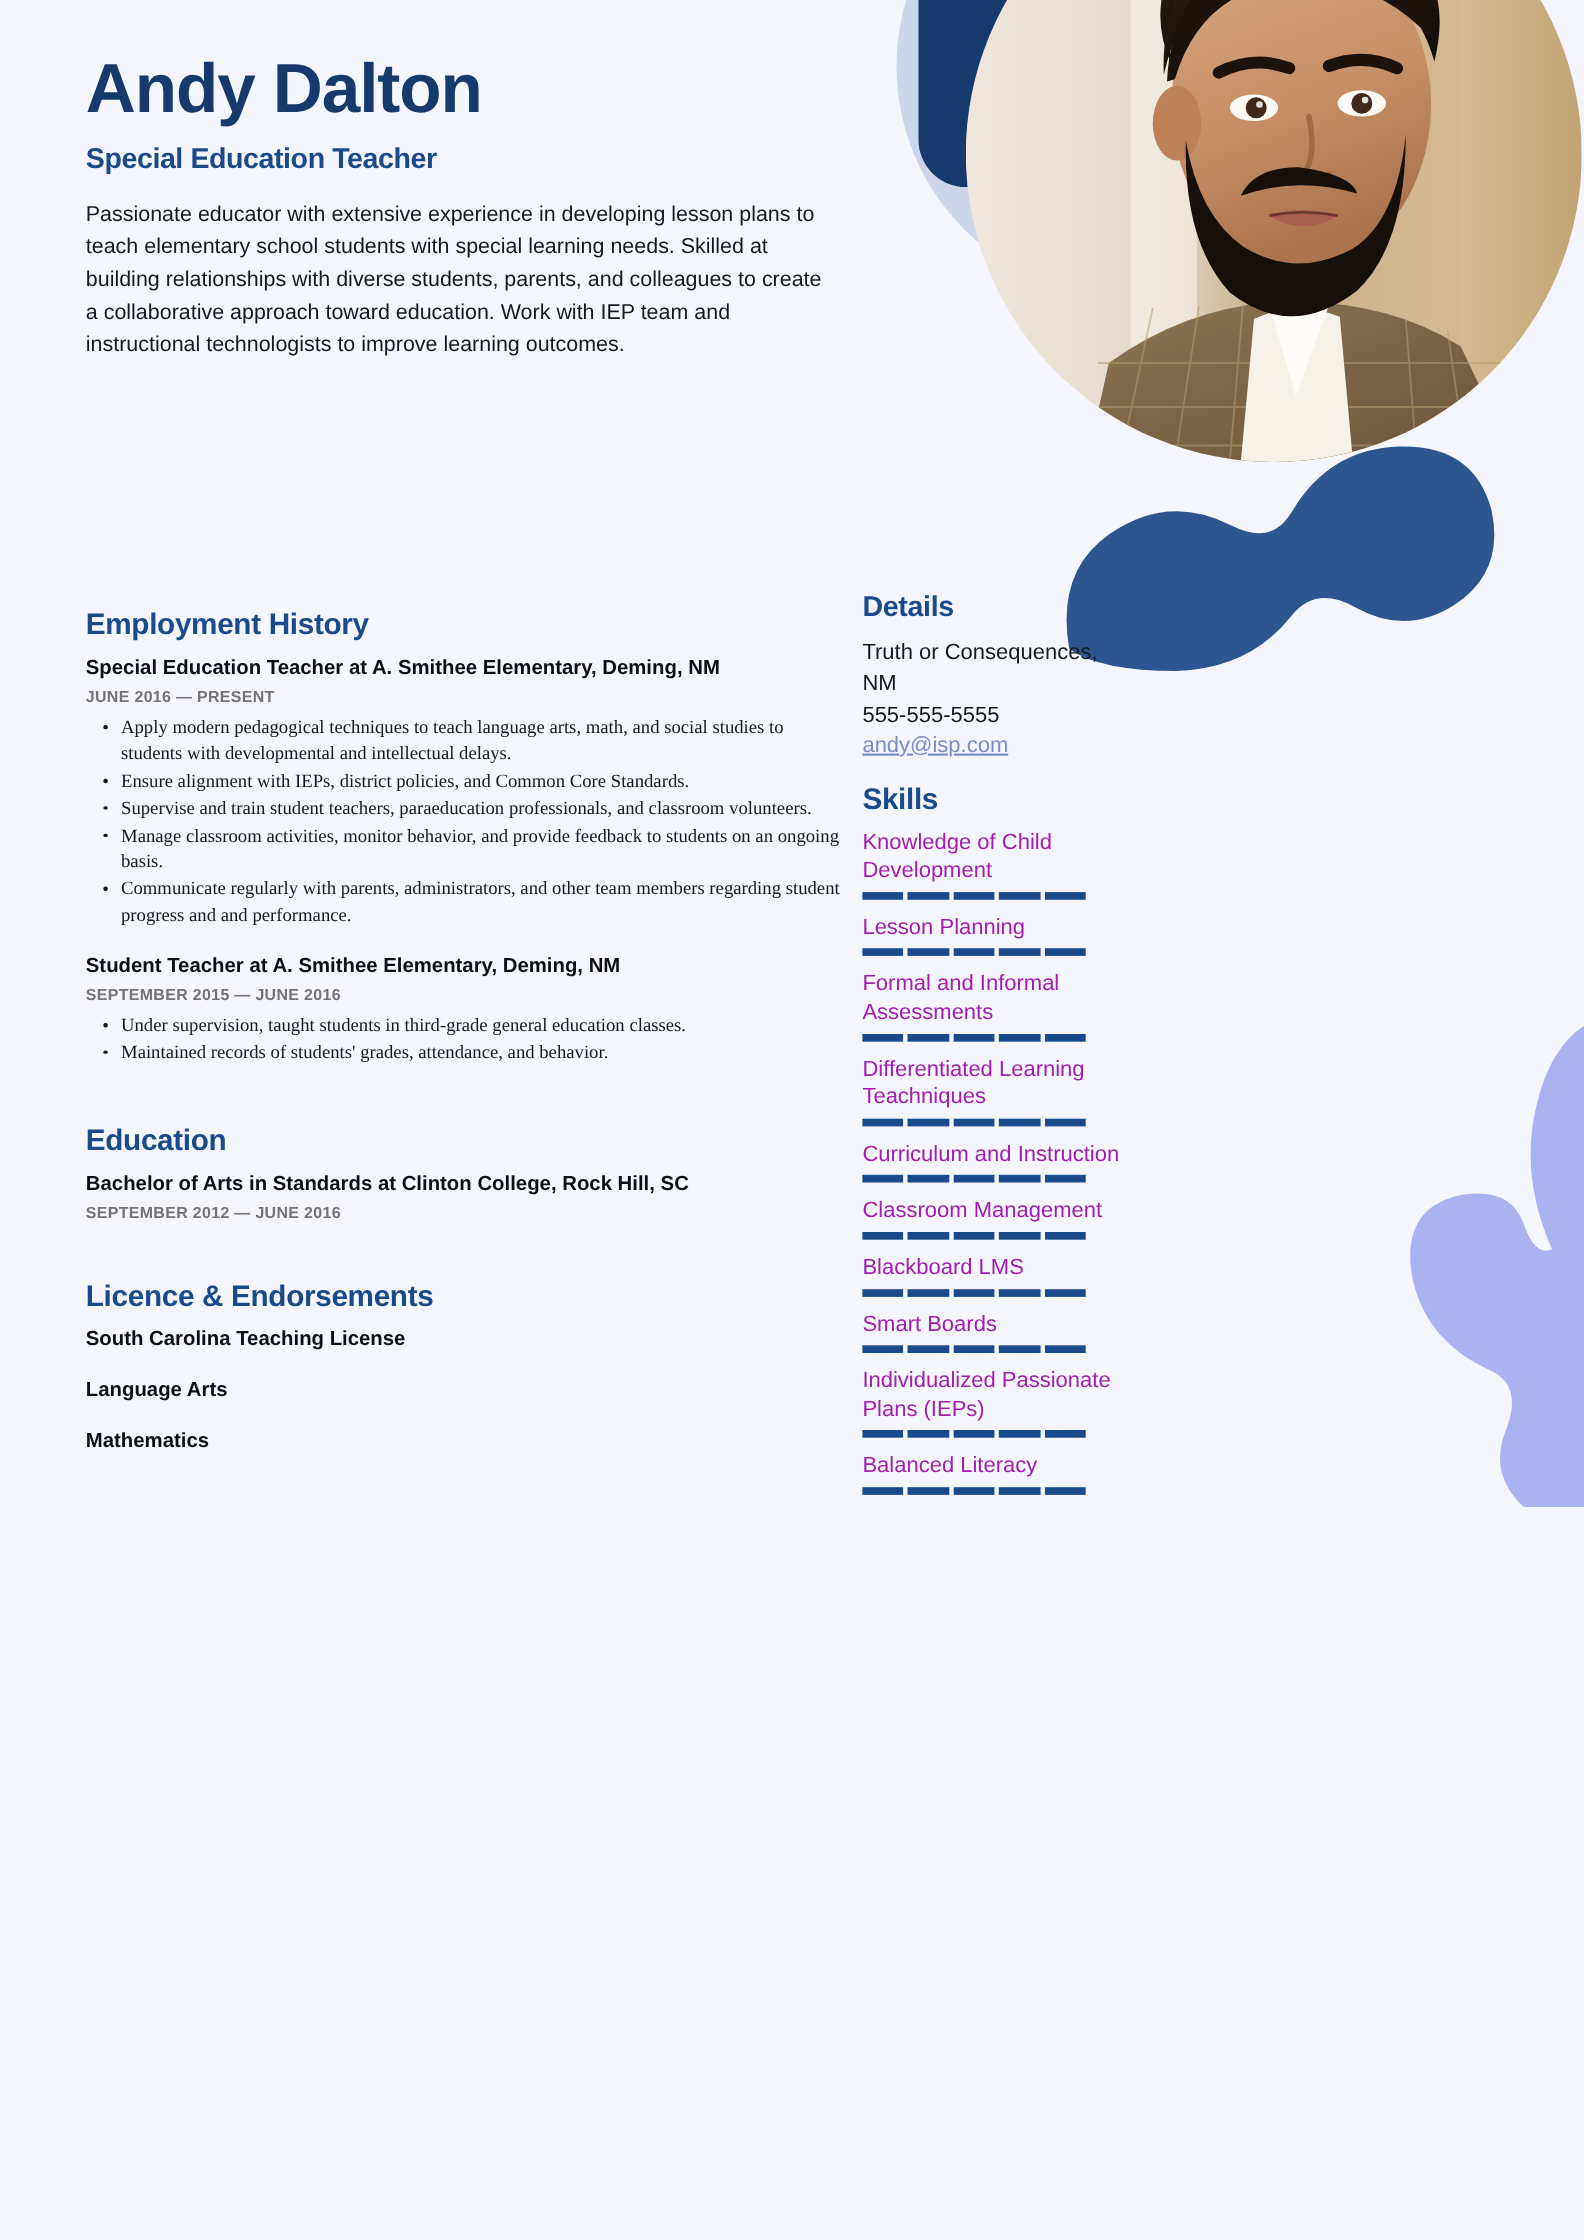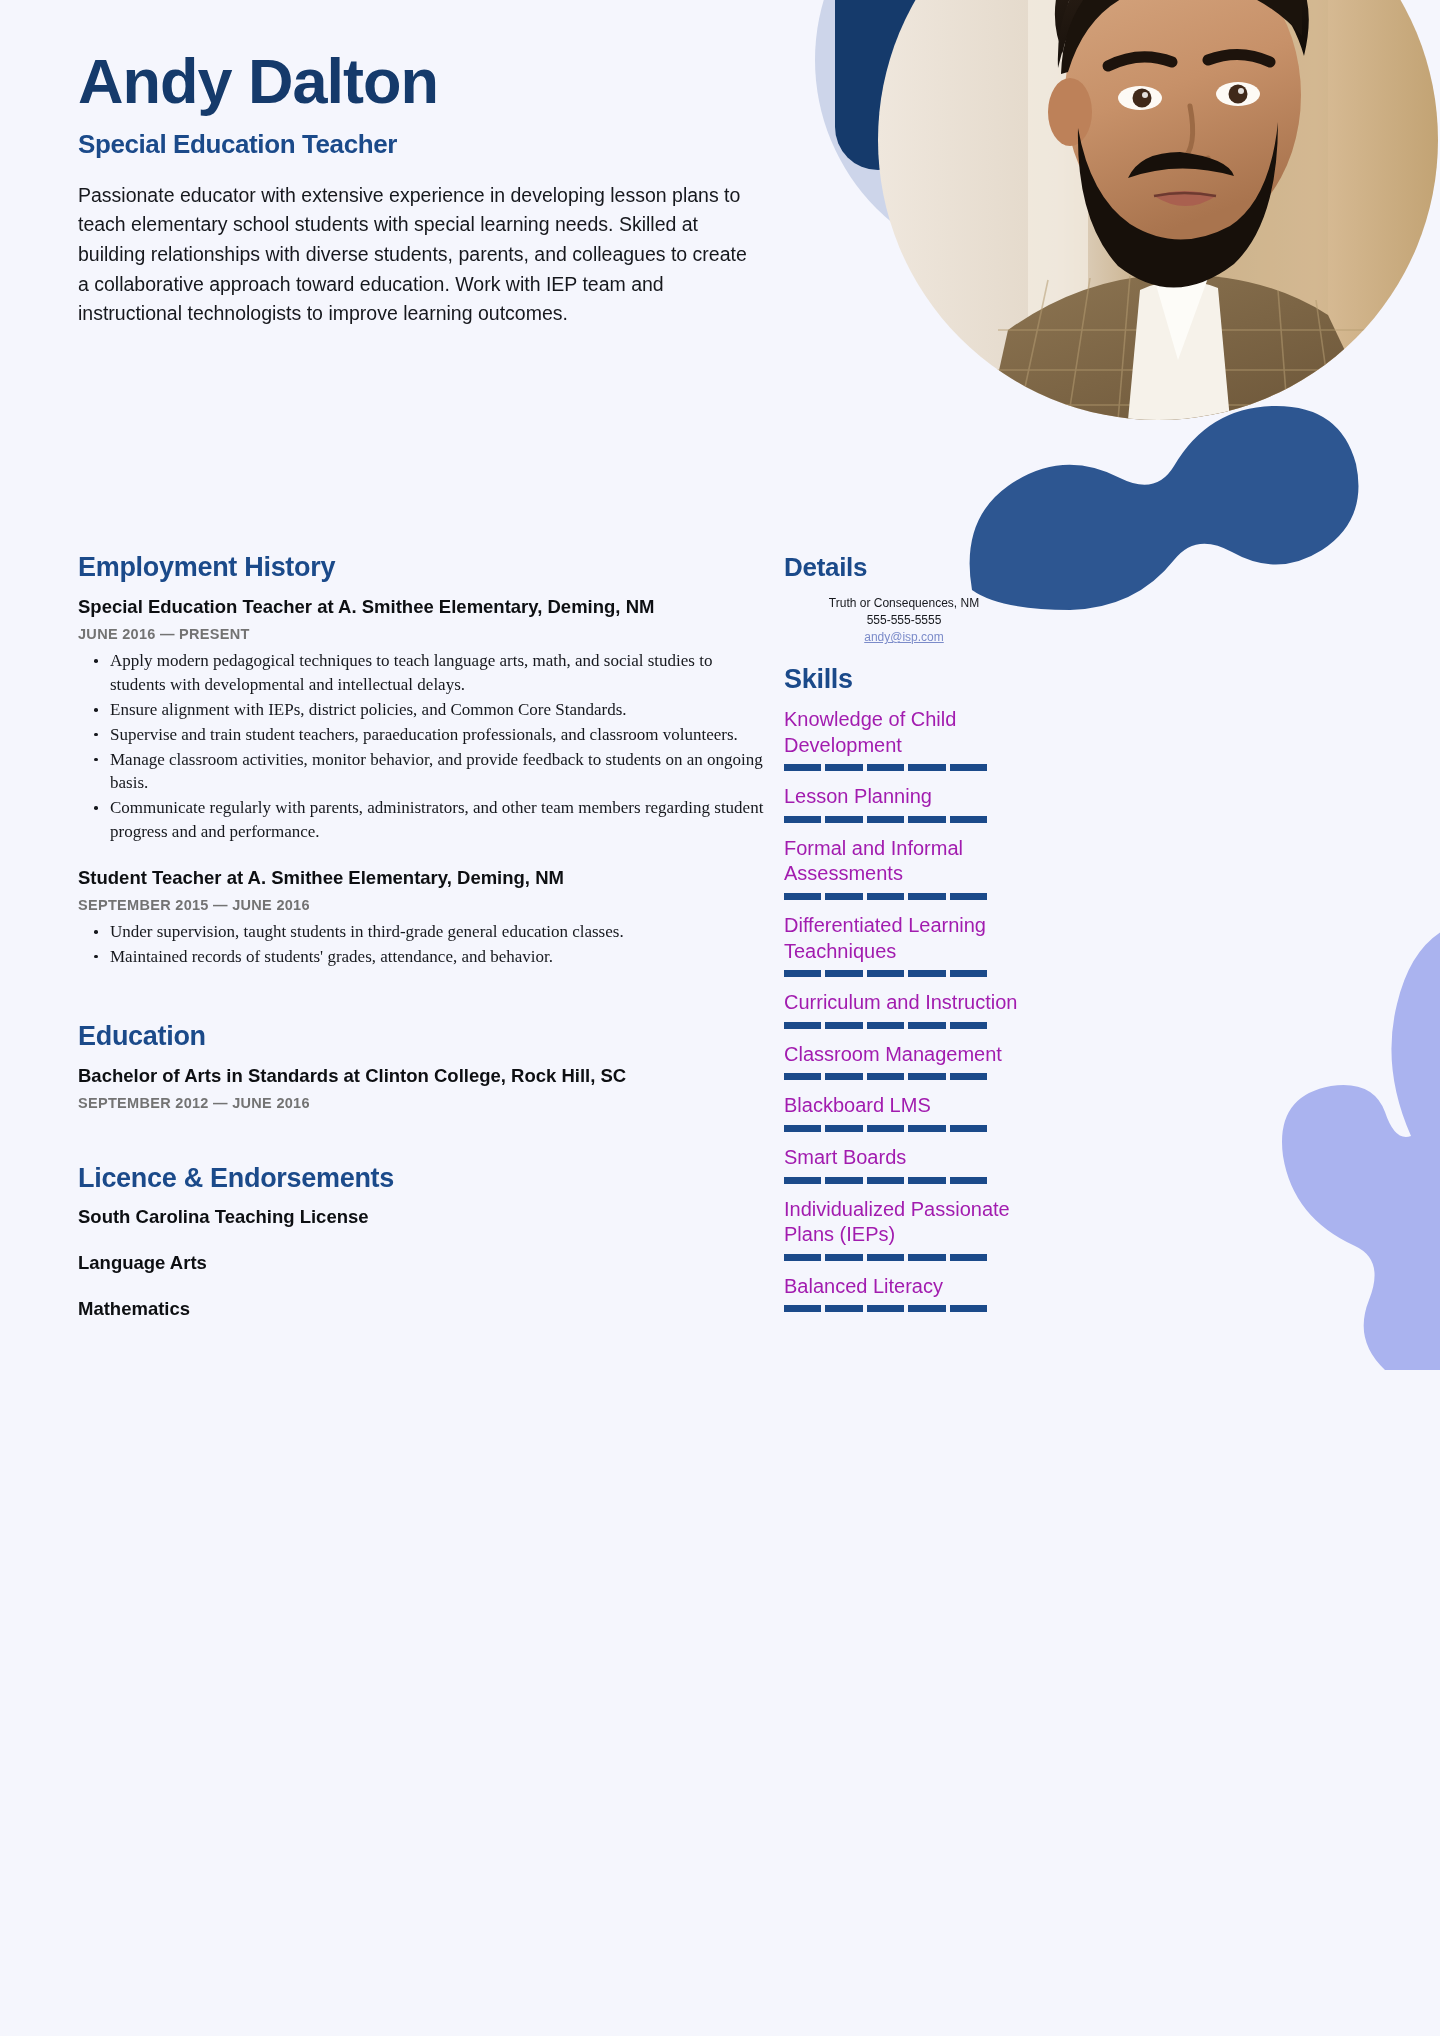--- a/index.html
+++ b/index.html
@@ -125,21 +125,21 @@
 
   
   .left-col {
     position: absolute;
     left: 78px; top: 552px;
     width: 688px;
     z-index: 5;
   }
   .right-col {
     position: absolute;
-    left: 784px; top: 552px;
+    left: 784px; top: 536px;
     width: 240px;
     z-index: 5;
   }
 
   .sec-title {
     font-size: 27px;
     font-weight: 700;
     color: #1b4a8a;
     letter-spacing: -0.3px;
     margin-bottom: 12px;
@@ -187,24 +187,23 @@
 
   .license-item {
     font-size: 18.5px;
     font-weight: 700;
     color: #0d0f12;
     margin-bottom: 24px;
   }
 
   
   .detail-line {
-    font-size: 12px;
+    font-size: 20px;
     line-height: 1.42;
     color: #16181d;
-    text-align: center;
   }
   .detail-line.email {
     color: #7b8bc9;
     text-decoration: underline;
   }
   .skill { margin-bottom: 13px; }
   .skill-label {
     font-size: 20px;
     line-height: 1.28;
     color: #a21caf;

